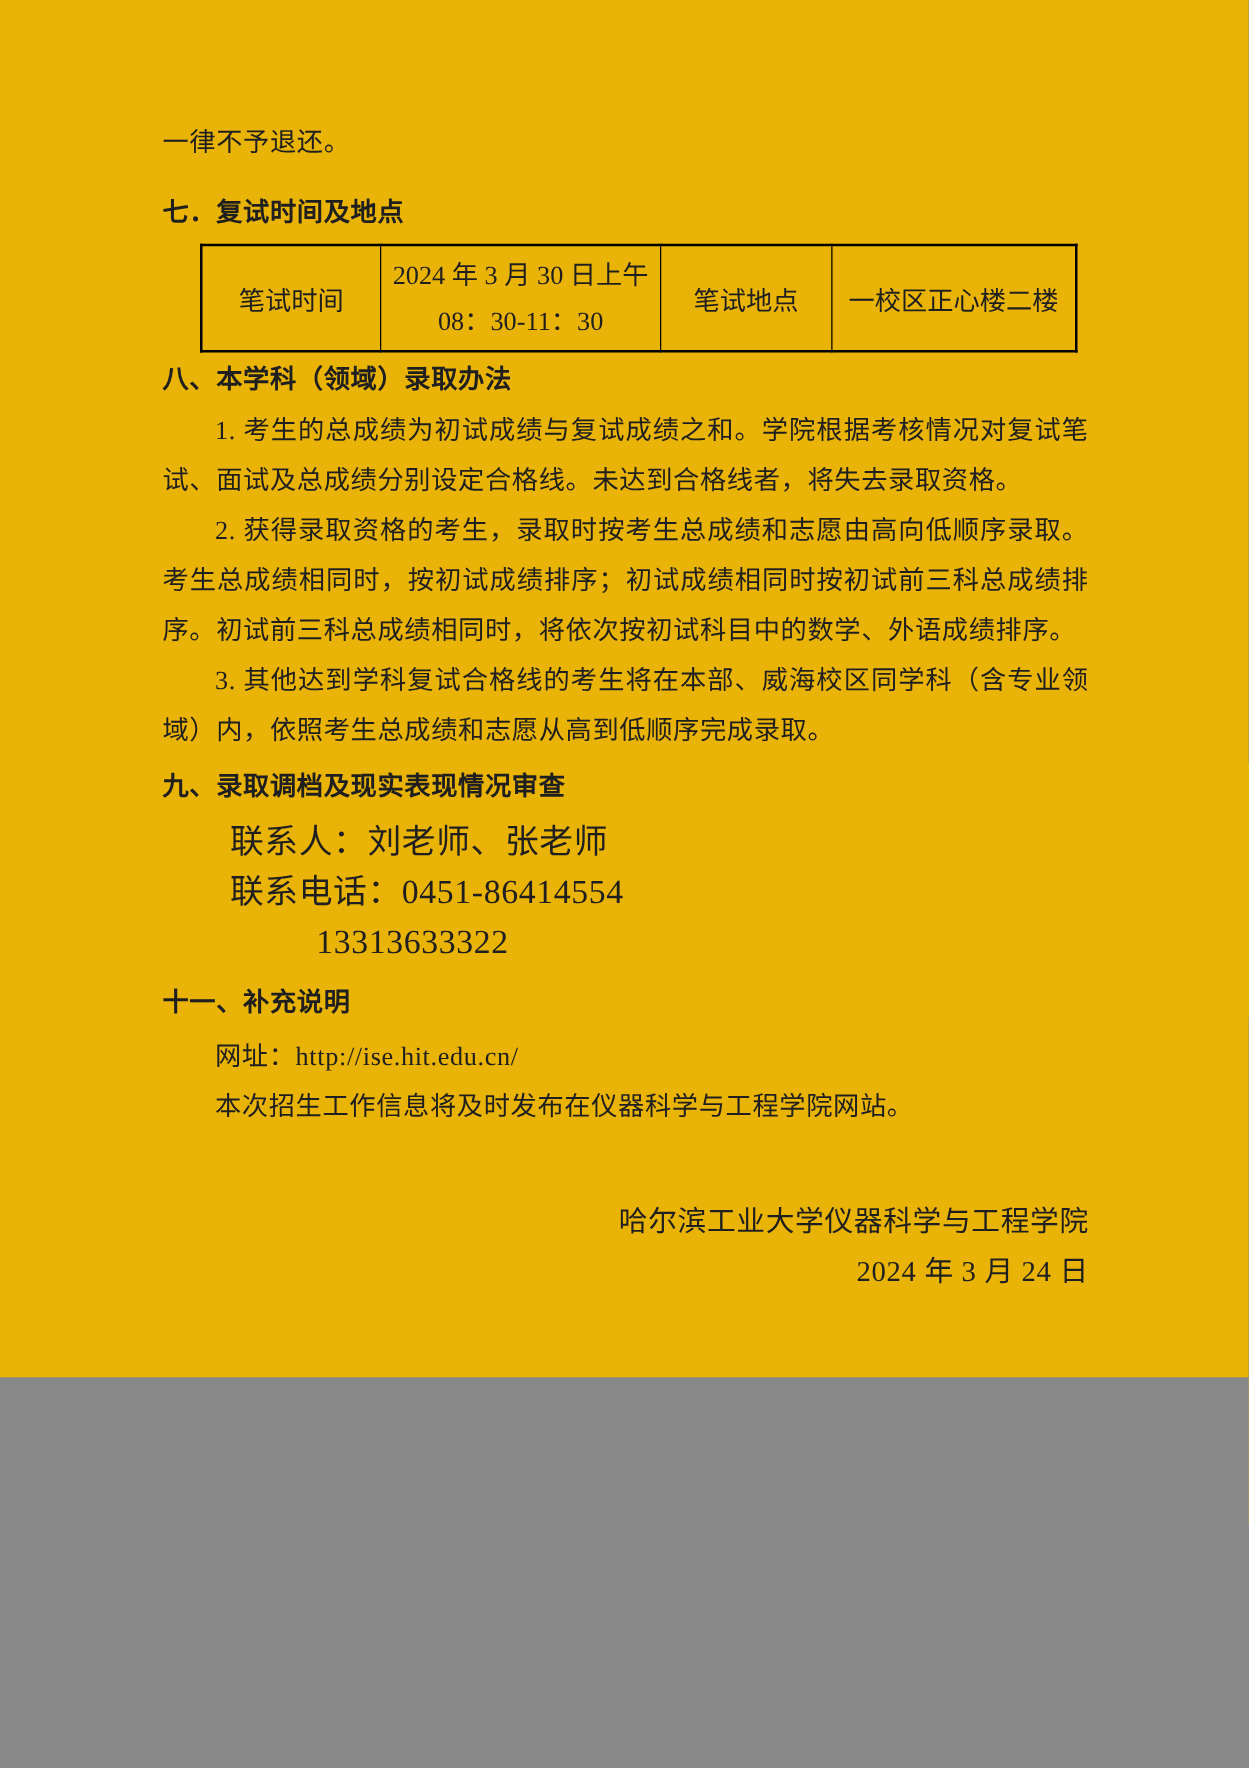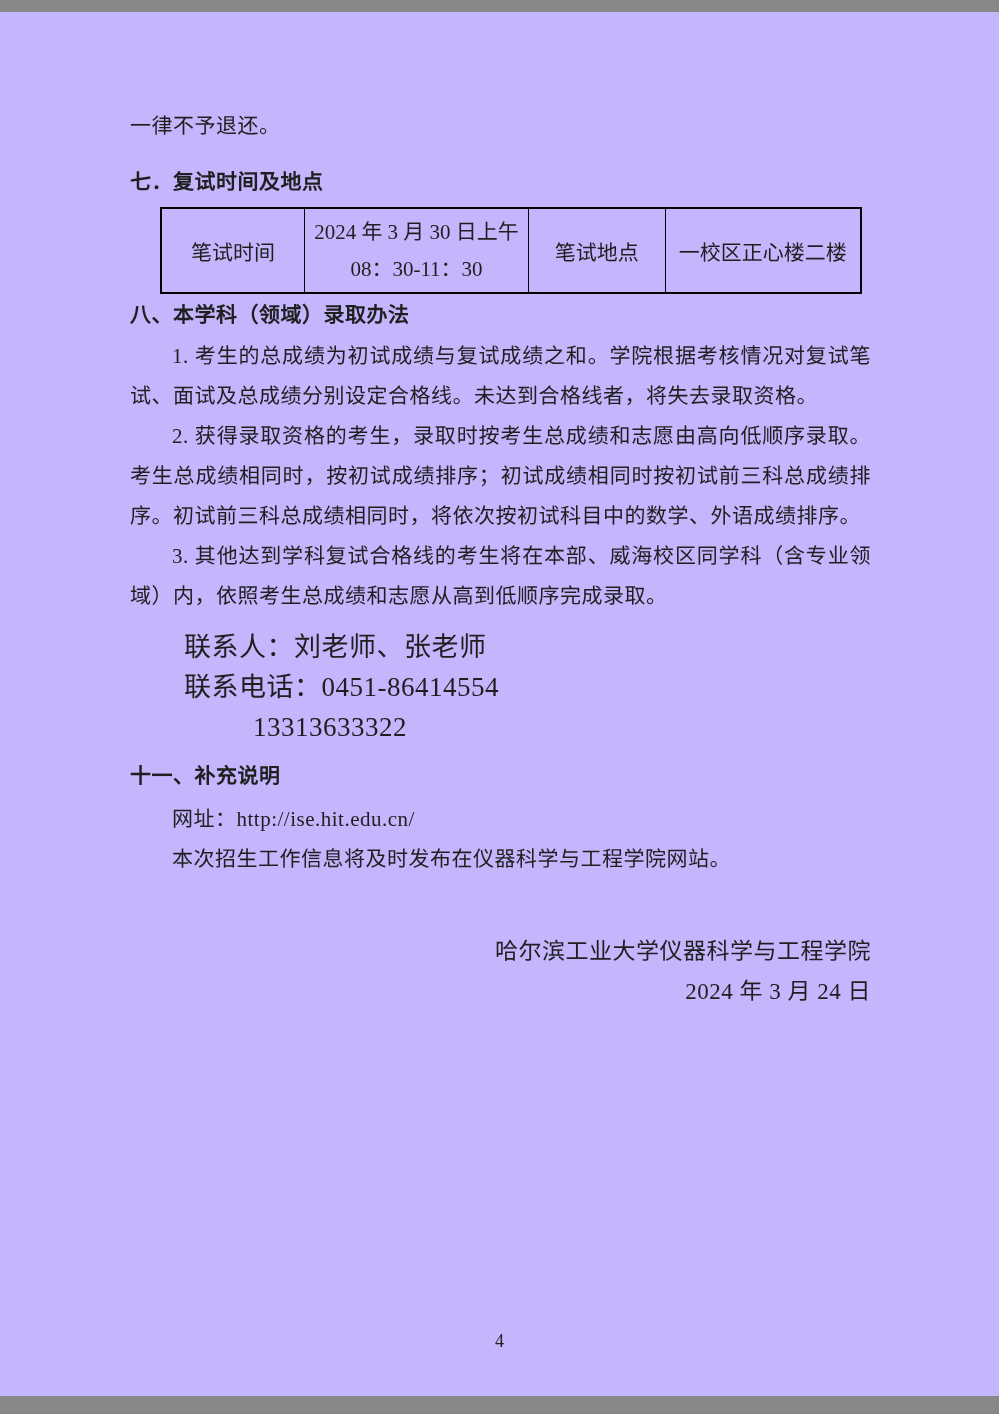--- a/index.html
+++ b/index.html
@@ -1,22 +1,22 @@
 <!DOCTYPE html>
 <html lang="zh-CN"><head>
 <meta charset="utf-8">
 <style>
   * { box-sizing: border-box; }
   html, body { margin: 0; padding: 0; background: #888; }
   .page {
     position: relative;
     width: 999px;
-    height: 1384px;
-    margin: 12px auto;
-    background: #c4b5fd;
+    height: 1102px;
+    margin: 0 auto;
+    background: #eab308;
     color: #1f1f1f;
     font-family: "Liberation Serif", serif;
     overflow: hidden;
   }
   .content {
     padding: 101px 128px 0 130px; 
   }
   .lead {
     margin: 0;
     font-size: 21px;
@@ -134,20 +134,21 @@
     </table>
 
     <h2 class="heading h8">八、本学科（领域）录取办法</h2>
 
     <div class="body-block">
       <p>1. 考生的总成绩为初试成绩与复试成绩之和。学院根据考核情况对复试笔试、面试及总成绩分别设定合格线。未达到合格线者，将失去录取资格。</p>
       <p>2. 获得录取资格的考生，录取时按考生总成绩和志愿由高向低顺序录取。考生总成绩相同时，按初试成绩排序；初试成绩相同时按初试前三科总成绩排序。初试前三科总成绩相同时，将依次按初试科目中的数学、外语成绩排序。</p>
       <p>3. 其他达到学科复试合格线的考生将在本部、威海校区同学科（含专业领域）内，依照考生总成绩和志愿从高到低顺序完成录取。</p>
     </div>
 
+    <h2 class="heading h9">九、录取调档及现实表现情况审查</h2>
 
 
 
     <div class="contacts">
       <div class="line">联系人：刘老师、张老师</div>
       <div class="line">联系电话：0451-86414554</div>
       <div class="line-phone2">13313633322</div>
     </div>
 
     <h2 class="heading h11">十一、补充说明</h2>

